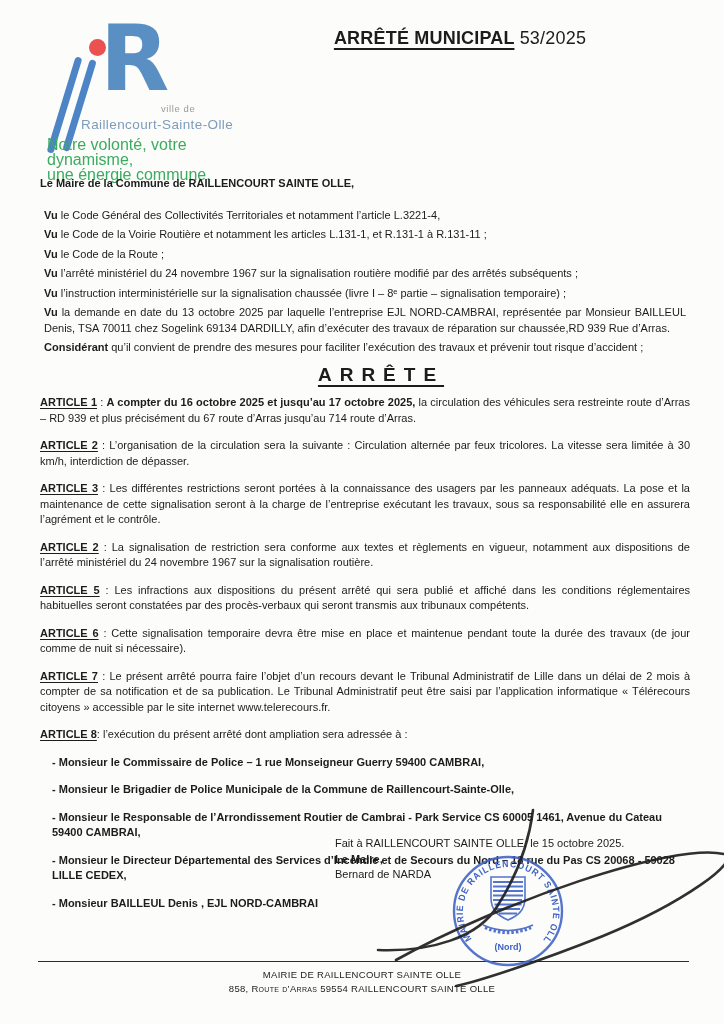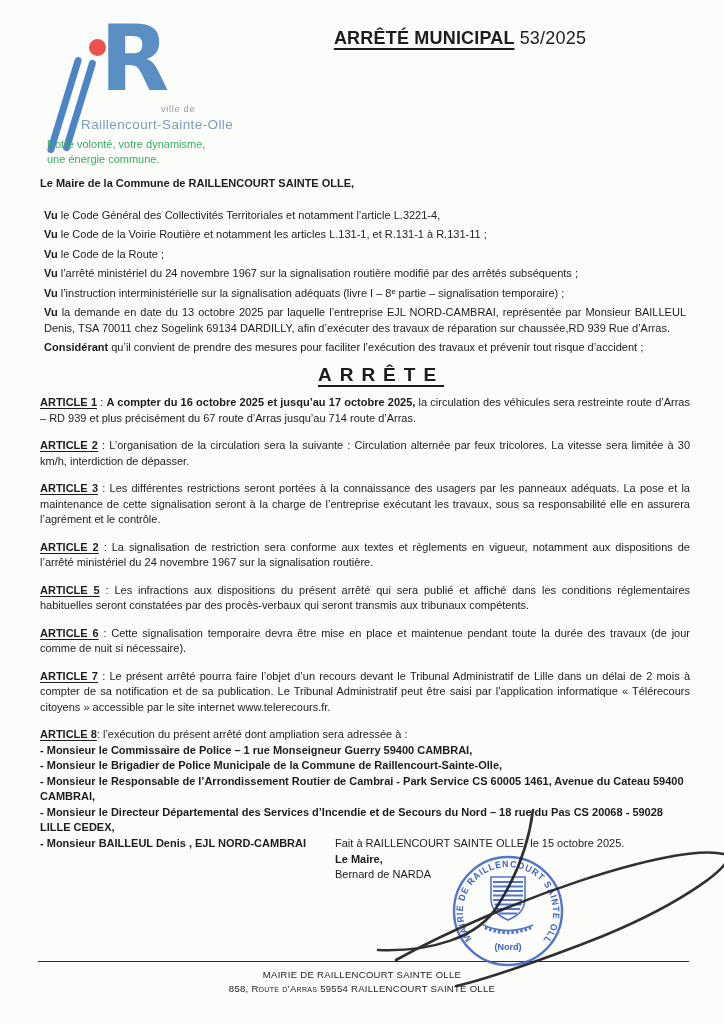--- a/index.html
+++ b/index.html
@@ -13,37 +13,37 @@
   .logo .slash{position:absolute;width:7px;height:100px;background:#4d84c6;border-radius:5px;transform:rotate(17deg);}
   .logo .slash.s1{left:21px;top:25px;}
   .logo .slash.s2{left:36px;top:28px;height:95px;}
   .logo .dot{position:absolute;left:49px;top:9px;width:17px;height:17px;background:#ea5150;border-radius:50%;}
   .logo .monogram{
     position:absolute;left:60px;top:-16px;font-family:"DejaVu Sans",sans-serif;
     font-size:90px;font-weight:bold;color:#5a8fc4;line-height:1;letter-spacing:0;
   }
   .logo .ville-de{position:absolute;left:121px;top:73px;font-size:9.5px;color:#9a9a96;letter-spacing:.6px;}
   .logo .city{position:absolute;left:41px;top:87px;font-size:13.5px;color:#7d9cbc;letter-spacing:.4px;}
-  .logo .tagline{position:absolute;left:7px;top:107px;font-size:11px;line-height:15px;color:#3cab60;}
+  .logo .tagline{position:absolute;left:7px;top:107px;font-size:16px;line-height:15px;color:#3cab60;}
   
   .title-block{position:absolute;left:250px;top:28px;width:420px;text-align:center;}
   .title-main-line{font-size:18px;font-weight:bold;letter-spacing:.2px;white-space:nowrap;}
   .title-underlined{text-decoration:underline;text-underline-offset:4px;text-decoration-thickness:2px;}
   .title-number{font-weight:normal;}
   .subtitle{margin-top:12px;font-size:15px;font-weight:bold;line-height:22px;}
   
   .doc-body{position:absolute;left:40px;top:176px;width:650px;font-size:11px;line-height:15.5px;z-index:1;}
   .opening{font-weight:bold;margin:0 0 16px 0;}
   .recital{margin:4px;text-align:justify;}
   .recital b{font-weight:bold;}
   .decree-heading{margin:11px 0 13px 0;text-align:center;font-size:19px;font-weight:bold;letter-spacing:8px;}
   .decree-heading span{text-decoration:underline;text-underline-offset:4px;text-decoration-thickness:1.5px;margin-left:32px;}
   .article{margin:0 0 12px 0;text-align:justify;}
   .art-label{font-weight:bold;text-decoration:underline;text-underline-offset:2px;}
-  .addr{margin:0;font-weight:bold;text-align:left;}
+  .addr{margin:12px;font-weight:bold;text-align:left;}
   
   .sig-block{position:absolute;left:335px;top:836px;font-size:11px;line-height:15.5px;z-index:1;}
   .sig-block .role{font-weight:bold;}
   .sig-block .name{font-weight:normal;}
   .stamp{position:absolute;left:450px;top:853px;z-index:2;}
   .signature-svg{position:absolute;left:368px;top:798px;z-index:3;}
   
   .footer-rule{position:absolute;left:38px;top:961px;width:651px;border-top:1.6px solid #2c2c2c;}
   .footer-text{position:absolute;left:0;top:968px;width:724px;text-align:center;font-size:9.5px;line-height:14px;letter-spacing:.3px;color:#222;}
   .footer-text .l2{font-variant:small-caps;}
@@ -73,21 +73,21 @@
     </div>
   </div>
 
   <div class="doc-body">
     <p class="opening">Le Maire de la Commune de RAILLENCOURT SAINTE OLLE,</p>
 
     <p class="recital"><b>Vu</b><span> le Code Général des Collectivités Territoriales et notamment l’article L.3221-4,</span></p>
     <p class="recital"><b>Vu</b><span> le Code de la Voirie Routière et notamment les articles L.131-1, et R.131-1 à R.131-11 ;</span></p>
     <p class="recital"><b>Vu</b><span> le Code de la Route ;</span></p>
     <p class="recital"><b>Vu</b><span> l’arrêté ministériel du 24 novembre 1967 sur la signalisation routière modifié par des arrêtés subséquents ;</span></p>
-    <p class="recital"><b>Vu</b><span> l’instruction interministérielle sur la signalisation adéquats (livre I – 8ᵉ partie – signalisation temporaire) ;</span></p>
+    <p class="recital"><b>Vu</b><span> l’instruction interministérielle sur la signalisation chaussée (livre I – 8ᵉ partie – signalisation temporaire) ;</span></p>
     <p class="recital"><b>Vu</b><span> la demande en date du 13 octobre 2025 par laquelle l’entreprise EJL NORD-CAMBRAI, représentée par Monsieur BAILLEUL Denis, TSA 70011 chez Sogelink 69134 DARDILLY, afin d’exécuter des travaux de réparation sur chaussée,RD 939 Rue d’Arras.</span></p>
     <p class="recital"><b>Considérant</b><span> qu’il convient de prendre des mesures pour faciliter l’exécution des travaux et prévenir tout risque d’accident ;</span></p>
 
     <div class="decree-heading"><span>ARRÊTE</span></div>
 
     <p class="article"><span class="art-label">ARTICLE 1</span><span> : </span><b>A compter du 16 octobre 2025 et jusqu’au 17 octobre 2025,</b><span> la circulation des véhicules sera restreinte route d’Arras – RD 939 et plus précisément du 67 route d’Arras jusqu’au 714 route d’Arras.</span></p>
     <p class="article"><span class="art-label">ARTICLE 2</span><span> : </span><span>L’organisation de la circulation sera la suivante : Circulation alternée par feux tricolores. La vitesse sera limitée à 30 km/h, interdiction de dépasser.</span></p>
     <p class="article"><span class="art-label">ARTICLE 3</span><span> : </span><span>Les différentes restrictions seront portées à la connaissance des usagers par les panneaux adéquats. La pose et la maintenance de cette signalisation seront à la charge de l’entreprise exécutant les travaux, sous sa responsabilité elle en assurera l’agrément et le contrôle.</span></p>
     <p class="article"><span class="art-label">ARTICLE 2</span><span> : </span><span>La signalisation de restriction sera conforme aux textes et règlements en vigueur, notamment aux dispositions de l’arrêté ministériel du 24 novembre 1967 sur la signalisation routière.</span></p>
     <p class="article"><span class="art-label">ARTICLE 5</span><span> : </span><span>Les infractions aux dispositions du présent arrêté qui sera publié et affiché dans les conditions réglementaires habituelles seront constatées par des procès-verbaux qui seront transmis aux tribunaux compétents.</span></p>

